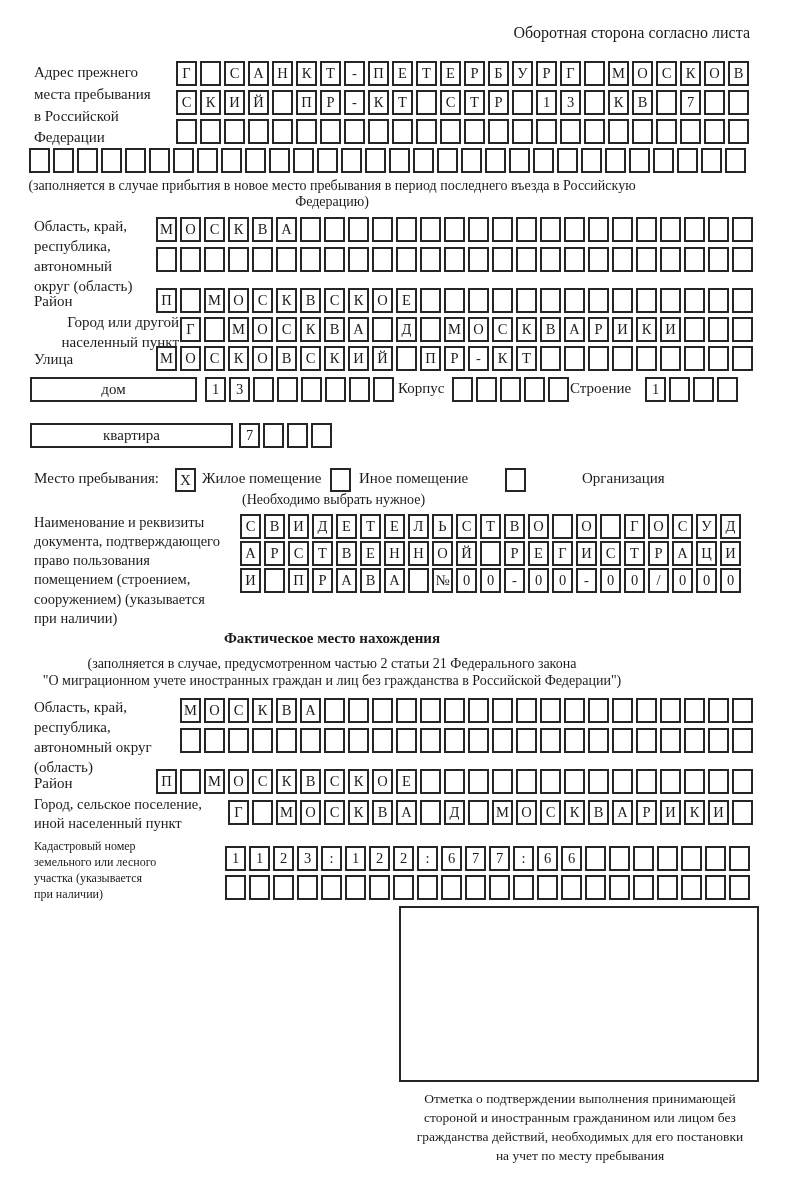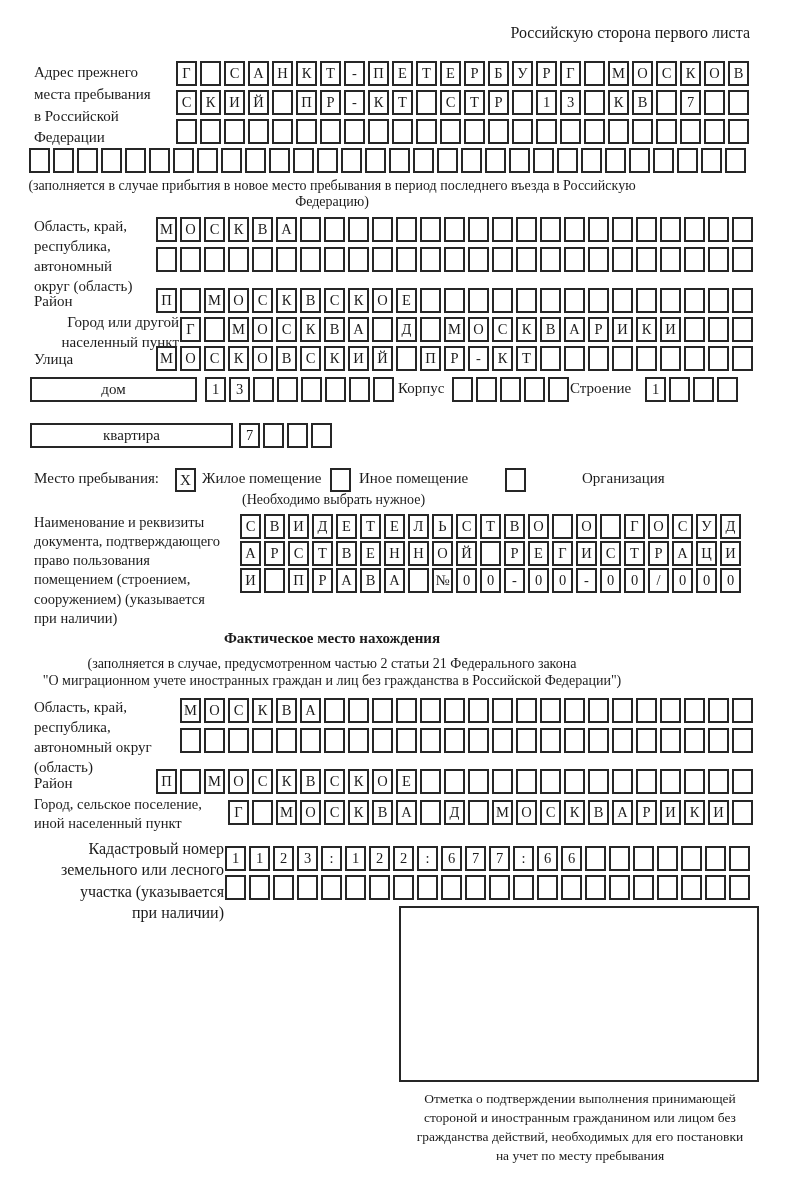--- a/index.html
+++ b/index.html
@@ -32,21 +32,21 @@
   .stamp {
     position:absolute; border:2px solid #262626; background:#fff; box-sizing:border-box;
   }
   .stampnote { position:absolute; font-size:13.5px; line-height:1.4; text-align:center; white-space:pre-line; }
 </style>
 </head>
 <body>
 
 <div class="page">
 
-  <div class="abs" style="top:24px; right:50px; font-size:16px;">Российскую сторона первого листа</div>
+  <div class="abs" style="top:24px; right:50px; font-size:16px;">Оборотная сторона согласно листа</div>
 
   <div class="lbl" style="left:34px; top:62px; width:145px; line-height:1.45;">Адрес прежнего
 места пребывания
 в Российской
 Федерации</div>
   <div class="cells" style="left:176px; top:61px">
       <div class="cell">Г</div>
       <div class="cell"></div>
       <div class="cell">С</div>
       <div class="cell">А</div>
@@ -534,21 +534,21 @@
       <div class="cell">К</div>
       <div class="cell">В</div>
       <div class="cell">А</div>
       <div class="cell">Р</div>
       <div class="cell">И</div>
       <div class="cell">К</div>
       <div class="cell">И</div>
       <div class="cell"></div>
     </div>
 
-  <div class="lbl" style="left:34px; top:838px; width:190px; font-size:16px;text-align:right;">Кадастровый номер
+  <div class="lbl" style="left:34px; top:838px; width:190px; font-size:12px;">Кадастровый номер
 земельного или лесного
 участка (указывается
 при наличии)</div>
   <div class="cells" style="left:225px; top:846px">
       <div class="cell">1</div>
       <div class="cell">1</div>
       <div class="cell">2</div>
       <div class="cell">3</div>
       <div class="cell">:</div>
       <div class="cell">1</div>

